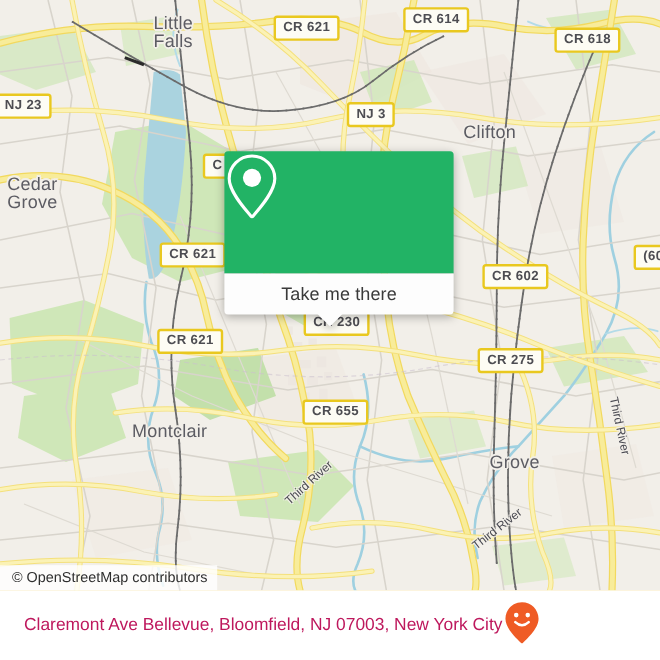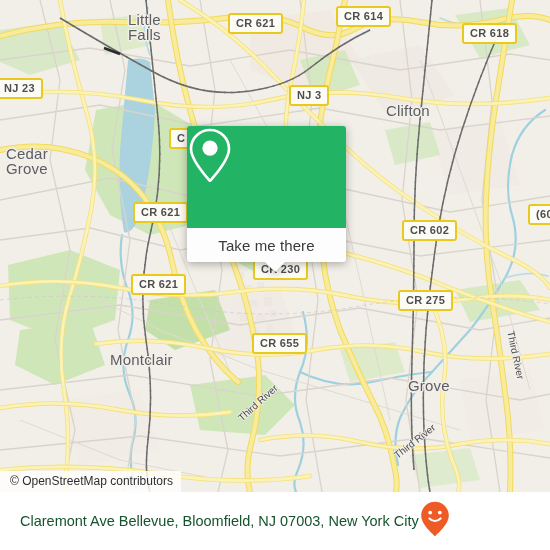--- a/index.html
+++ b/index.html
@@ -63,21 +63,21 @@
     background:rgba(255,255,255,.82);
     color:#2e2e2e;
     font-size:12px;
     padding:3px 8px 4px 10px;
     line-height:14px;
     white-space:nowrap;
   }
 
   
   .card{
-    position:absolute;left:187px;top:126px;width:159px;height:136px;
+    position:absolute;left:187px;top:126px;width:191px;height:136px;
     border-radius:3px;
     filter:drop-shadow(0 2px 4px rgba(0,0,0,.30));
   }
   .card-top{
     height:102px;
     background:#22b365;
     border-radius:3px 3px 0 0;
     display:flex;align-items:center;justify-content:center;
   }
   .card-bottom{
@@ -99,21 +99,21 @@
 
   
   .footer{
     position:absolute;left:0;top:492px;width:550px;height:58px;
     background:#ffffff;
     display:flex;align-items:center;
   }
   .footer-text{
     flex:1;
     padding-left:20px;
-    color:#14532d;
+    color:#be185d;
     font-size:14.5px;
     line-height:20px;
     max-width:400px;
   }
   .logo{
     display:flex;align-items:center;
     padding-right:18px;
   }
   .logo-word{
     color:#1b1b1b;

